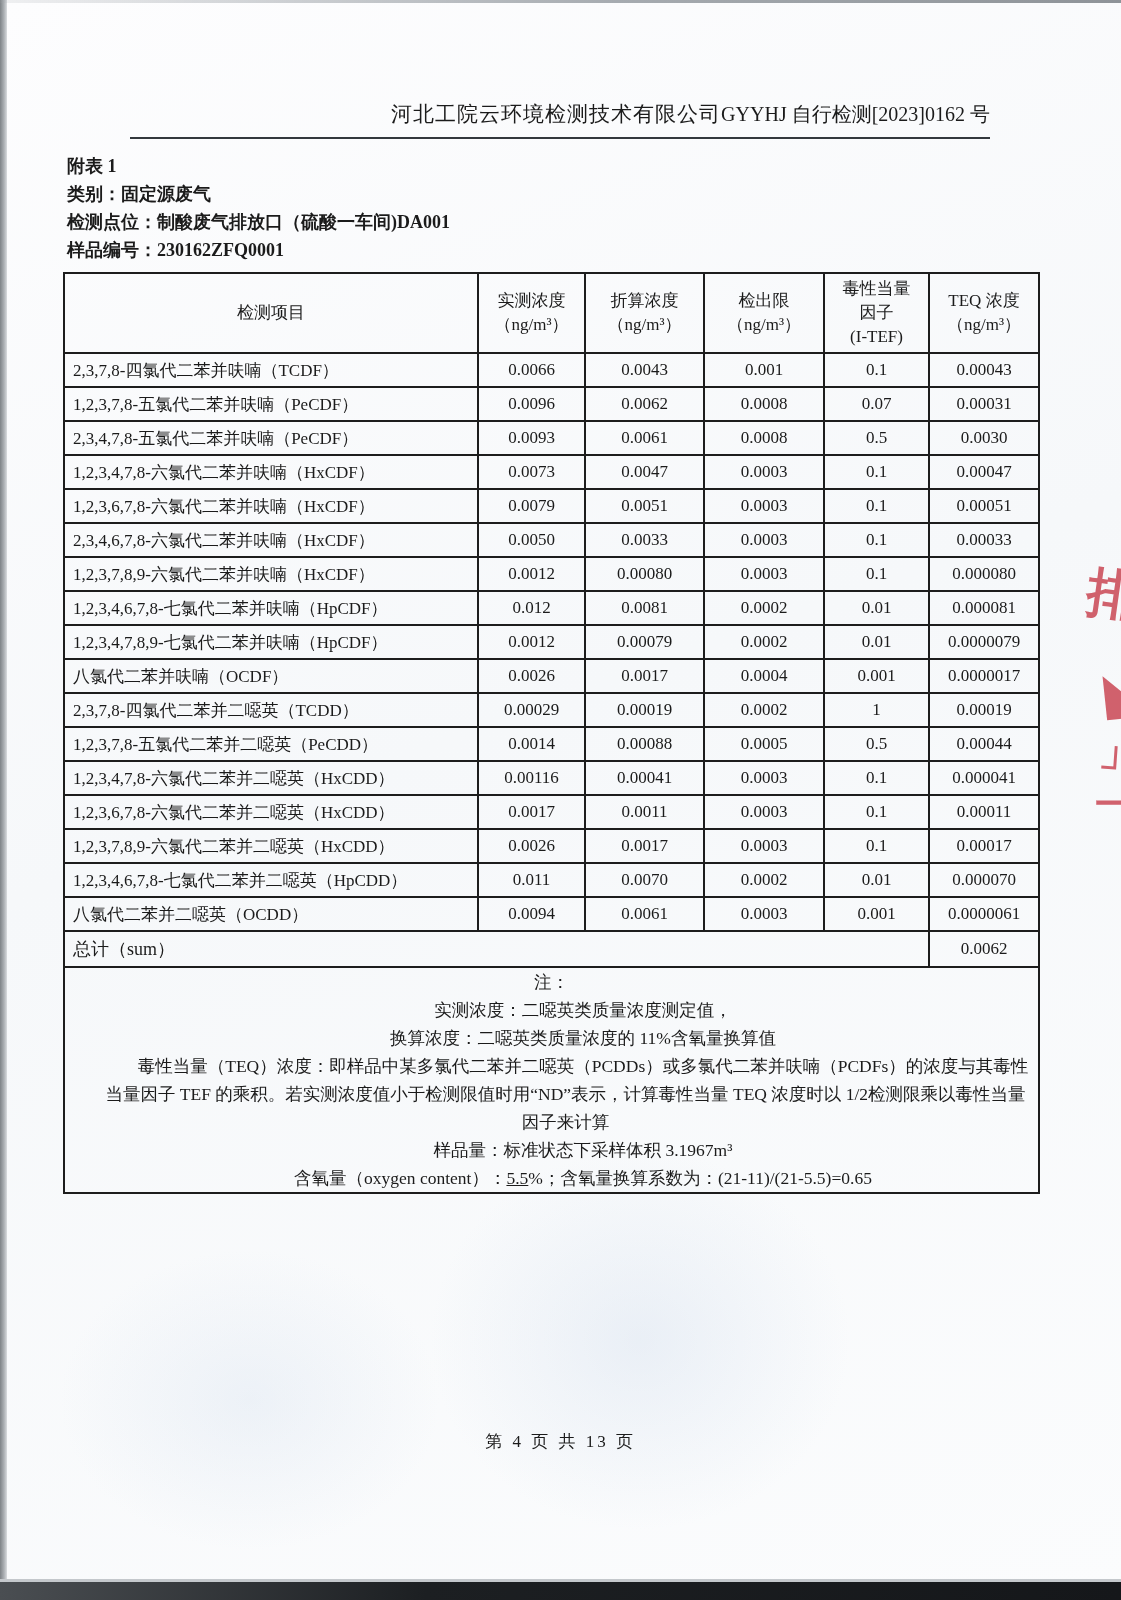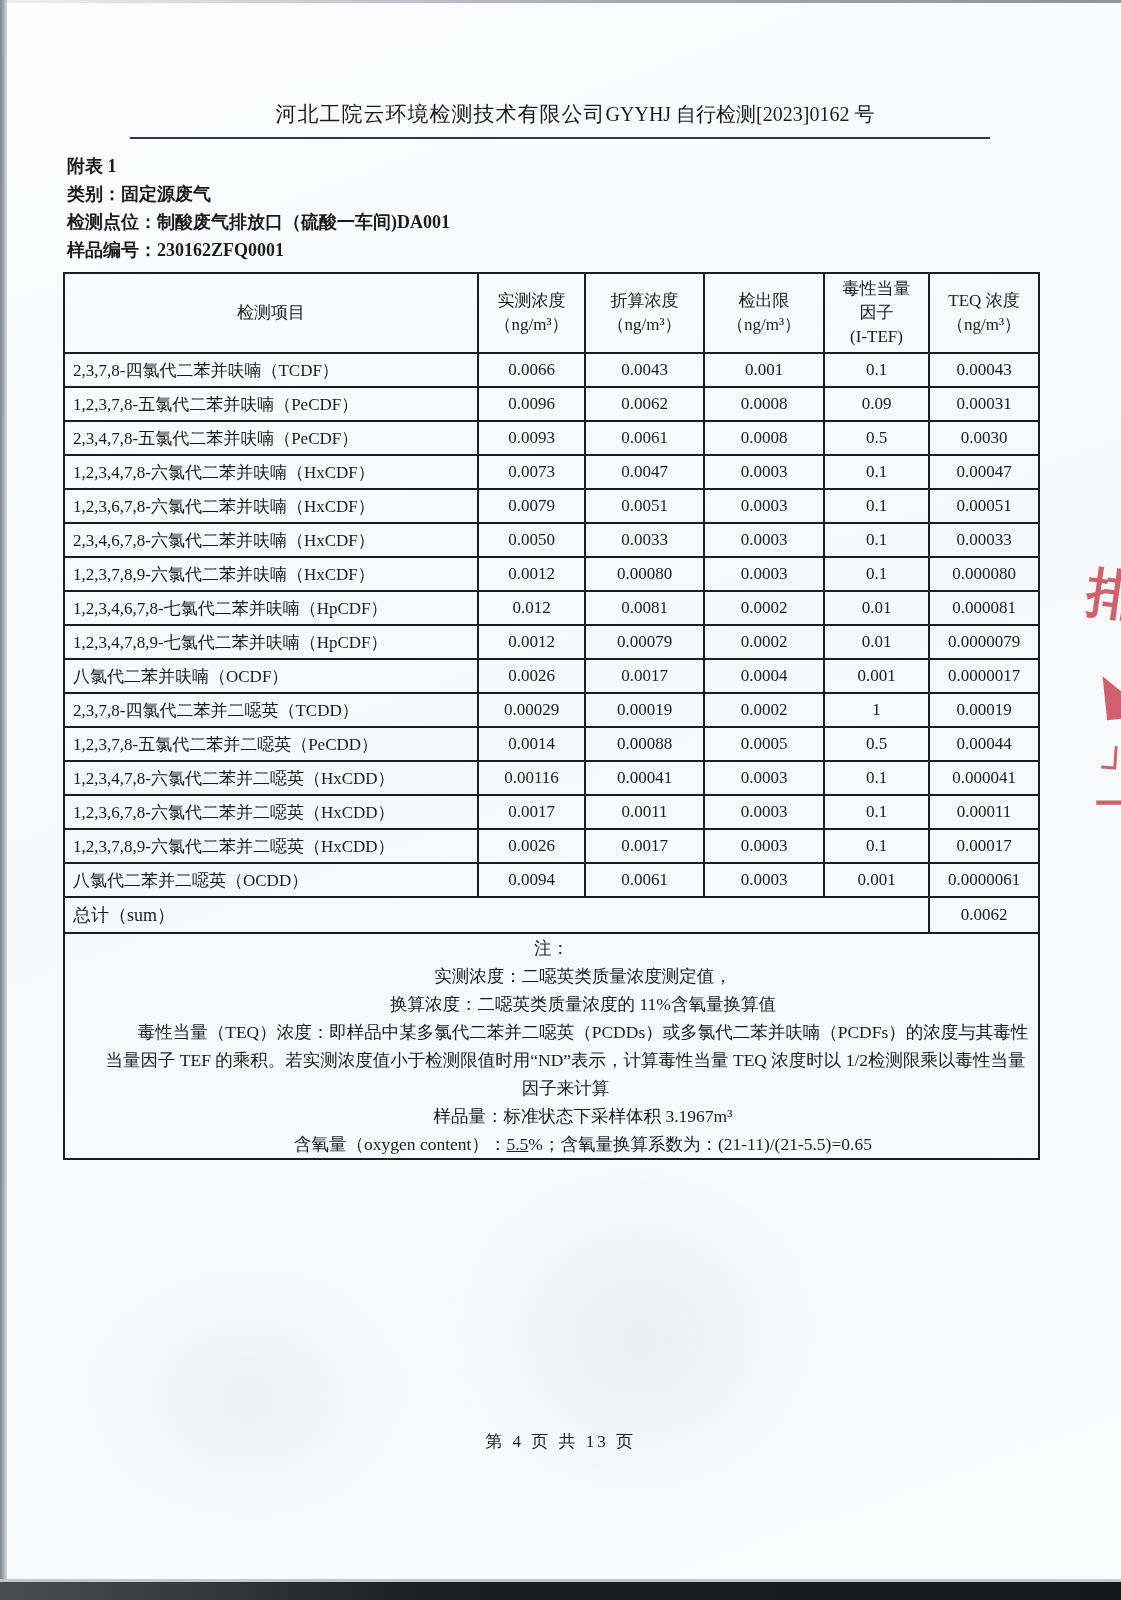--- a/index.html
+++ b/index.html
@@ -20,21 +20,21 @@
     background:linear-gradient(90deg,rgba(160,165,170,.15) 0%,#a6abb0 55%,#8e9398 100%);}
   .edge-bottom{position:absolute;bottom:0;left:0;width:100%;height:18px;
     background:linear-gradient(90deg,#4a4e52 0%,#1c1f22 38%,#15171a 100%);}
   .edge-bottom::before{content:"";position:absolute;top:-3px;left:0;width:100%;height:3px;background:#c4c8cc;}
   .tint{position:absolute;pointer-events:none;border-radius:50%;}
   .tint.a{left:430px;top:1150px;width:420px;height:380px;background:radial-gradient(closest-side,rgba(205,218,235,.35),rgba(205,218,235,0));}
   .tint.b{left:60px;top:1250px;width:380px;height:300px;background:radial-gradient(closest-side,rgba(205,218,235,.28),rgba(205,218,235,0));}
 
   
   .doc-header{position:absolute;top:100px;left:130px;width:860px;
-    display:flex;justify-content:center;align-items:baseline;
+    display:flex;justify-content:flex-end;align-items:baseline;
     border-bottom:2px solid #33383d;padding-bottom:9px;}
   .company{font-size:21px;letter-spacing:1px;margin-left:30px;}
   .report-no{font-size:20px;}
 
   
   .meta{position:absolute;top:152px;left:67px;font-size:18px;font-weight:bold;line-height:28px;}
 
   
   table.results{position:absolute;left:63px;top:272px;width:975px;
     border-collapse:collapse;table-layout:fixed;font-size:17px;}
@@ -128,21 +128,21 @@
     <td>0.001</td>
     <td>0.1</td>
     <td>0.00043</td>
   </tr>
 
   <tr>
     <td class="name">1,2,3,7,8-五氯代二苯并呋喃（PeCDF）</td>
     <td>0.0096</td>
     <td>0.0062</td>
     <td>0.0008</td>
-    <td>0.09</td>
+    <td>0.07</td>
     <td>0.00031</td>
   </tr>
 
   <tr>
     <td class="name">2,3,4,7,8-五氯代二苯并呋喃（PeCDF）</td>
     <td>0.0093</td>
     <td>0.0061</td>
     <td>0.0008</td>
     <td>0.5</td>
     <td>0.0030</td>
@@ -249,20 +249,28 @@
 
   <tr>
     <td class="name">1,2,3,7,8,9-六氯代二苯并二噁英（HxCDD）</td>
     <td>0.0026</td>
     <td>0.0017</td>
     <td>0.0003</td>
     <td>0.1</td>
     <td>0.00017</td>
   </tr>
 
+  <tr>
+    <td class="name">1,2,3,4,6,7,8-七氯代二苯并二噁英（HpCDD）</td>
+    <td>0.011</td>
+    <td>0.0070</td>
+    <td>0.0002</td>
+    <td>0.01</td>
+    <td>0.000070</td>
+  </tr>
 
   <tr>
     <td class="name">八氯代二苯并二噁英（OCDD）</td>
     <td>0.0094</td>
     <td>0.0061</td>
     <td>0.0003</td>
     <td>0.001</td>
     <td>0.0000061</td>
   </tr>
 </tbody>

